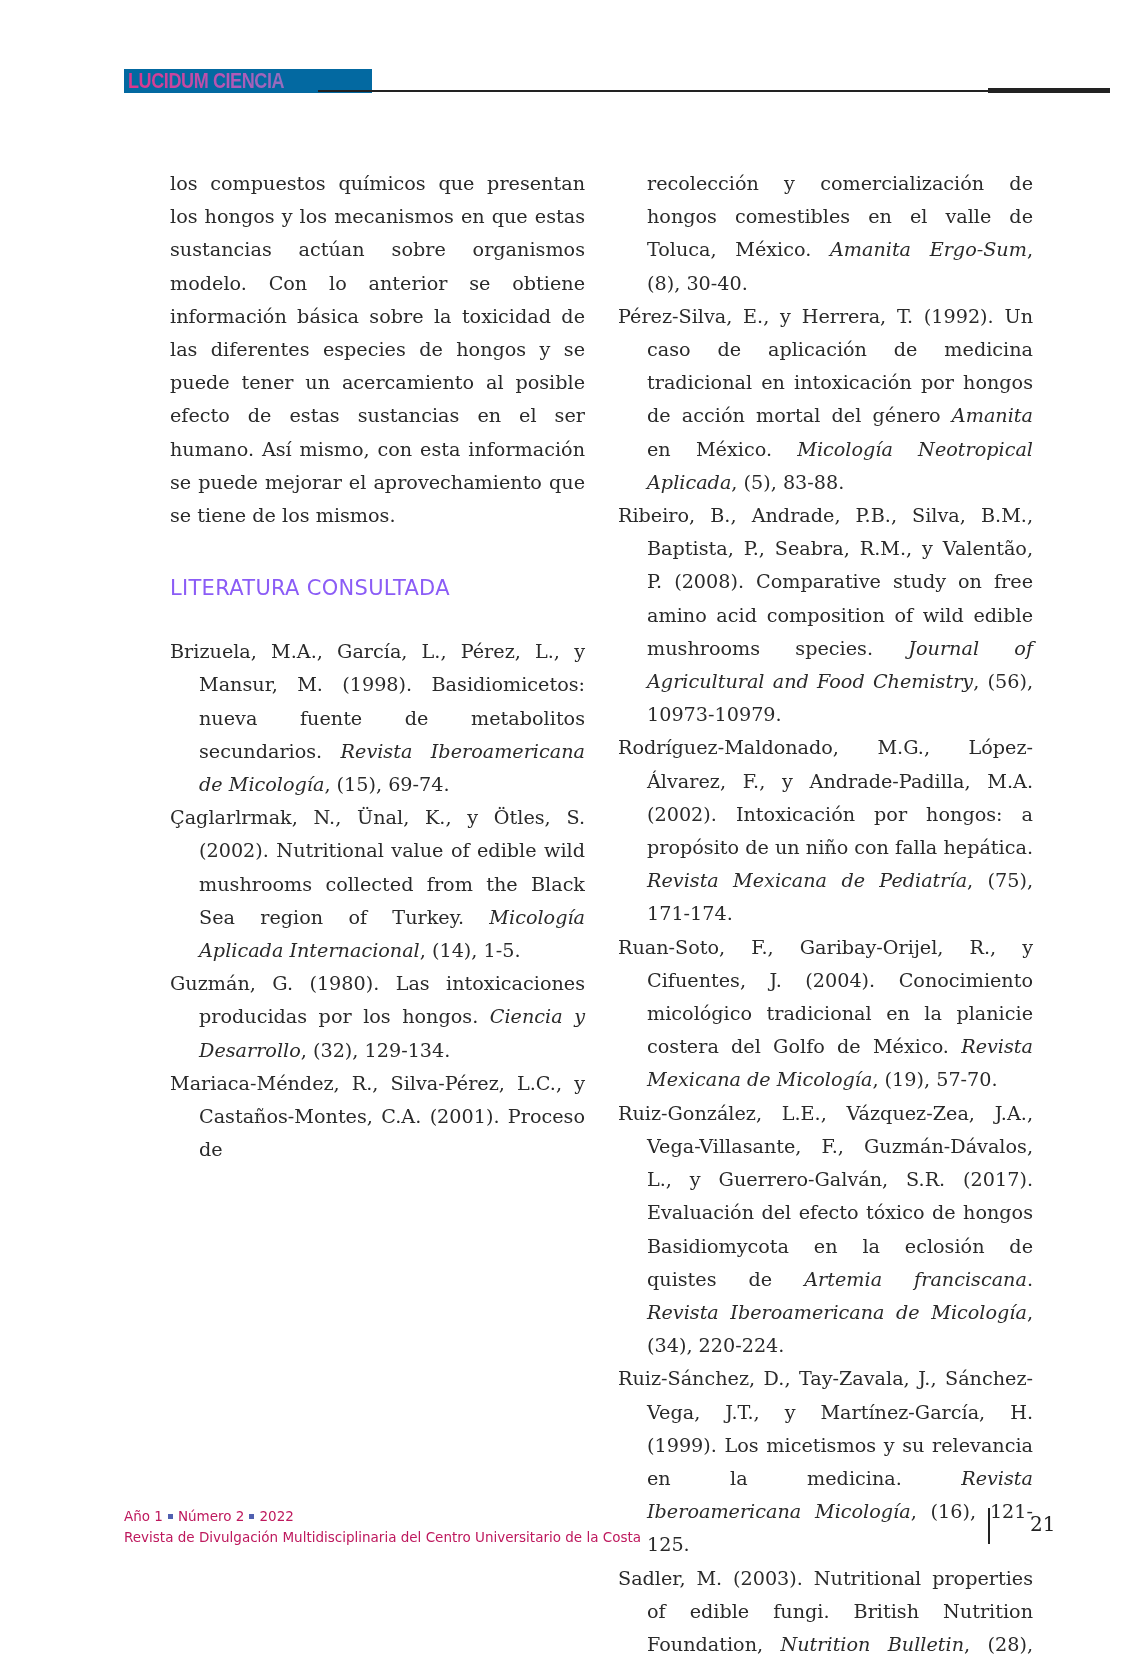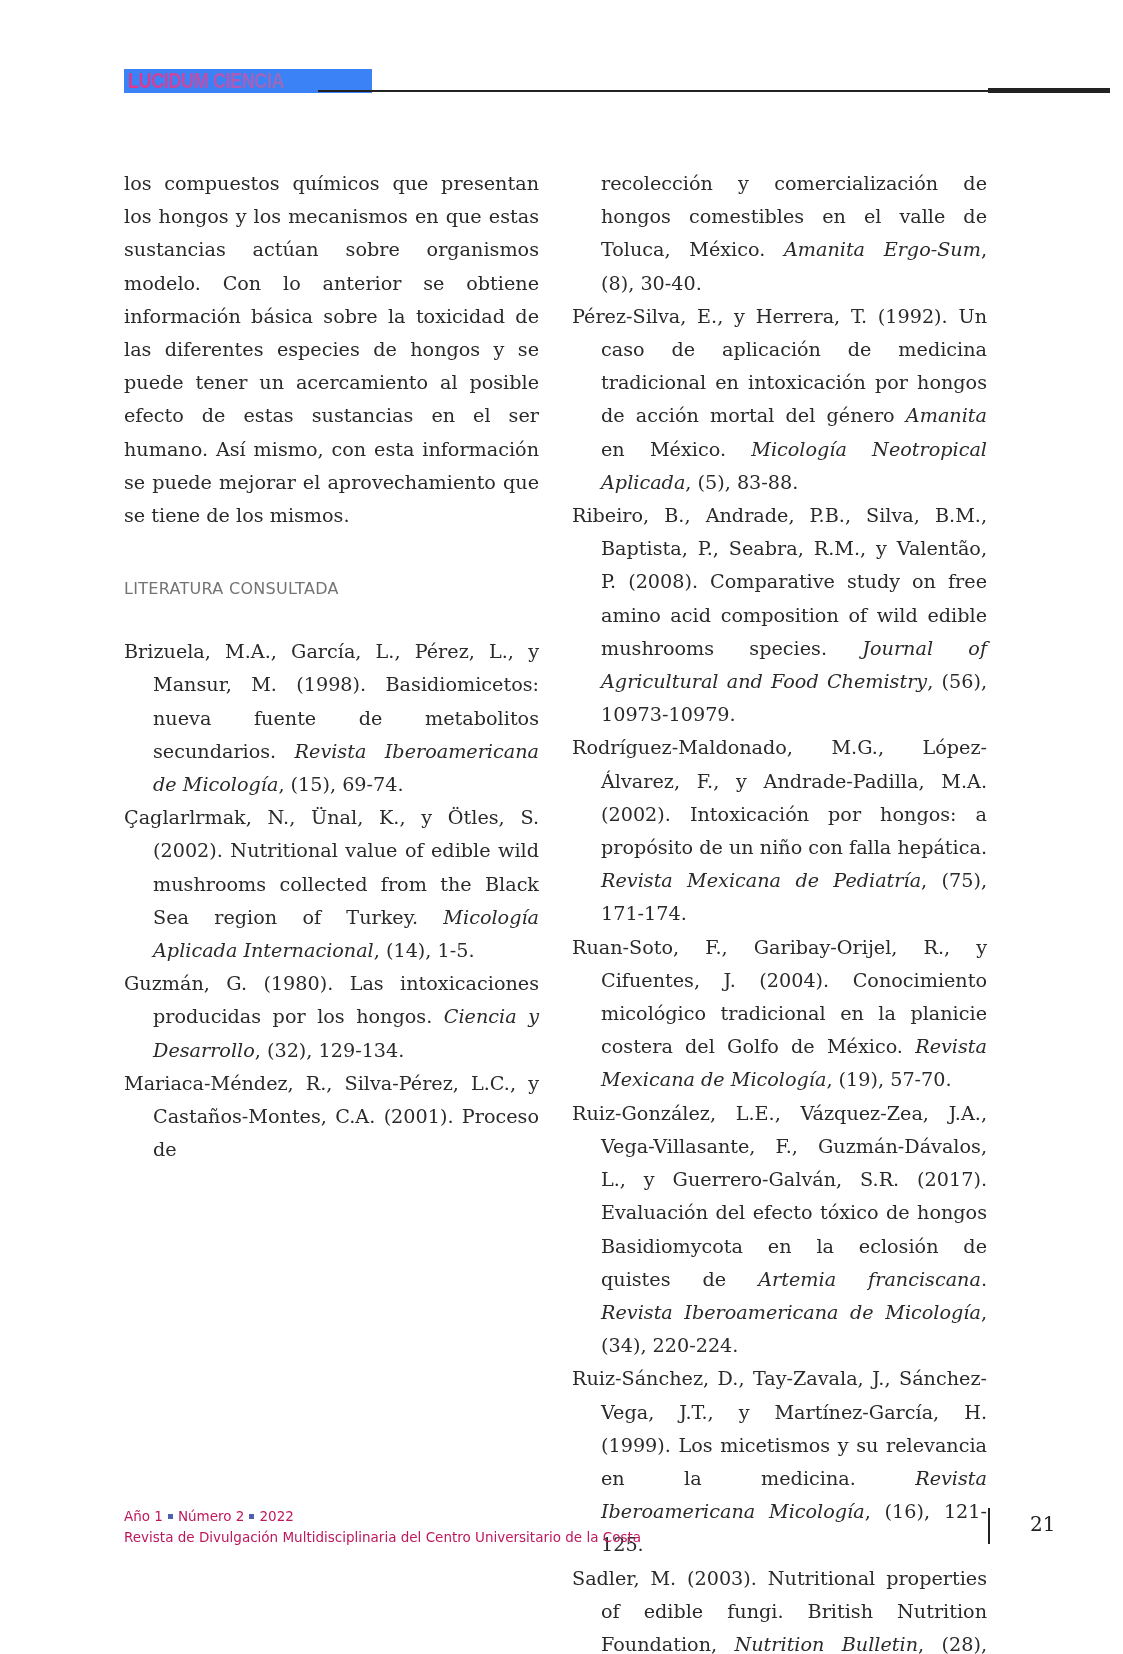--- a/index.html
+++ b/index.html
@@ -1,36 +1,36 @@
 <!DOCTYPE html>
 <html><head>
 <meta charset="utf-8">
 <style>
   html, body { margin: 0; padding: 0; background: #ffffff; }
   body { width: 1123px; height: 1654px; position: relative; overflow: hidden; color: #2a2a2a; }
   .header-brand {
     position: absolute; left: 124px; top: 69px; height: 24px; padding: 0 4px;
-    background: #3b82f6; display: flex; align-items: center;
+    background: #0369a1; display: flex; align-items: center;
   }
   .brand-text {
     font-family: "Liberation Sans", sans-serif; font-weight: bold; font-size: 22px;
     letter-spacing: -0.5px; transform: scaleX(0.82); transform-origin: left center;
     background: linear-gradient(90deg, #e0358a 0%, #b05ab8 55%, #7d7ec4 100%);
     -webkit-background-clip: text; background-clip: text; color: transparent; white-space: nowrap;
     line-height: 24px; display: inline-block; width: 240px;
   }
   .header-rule { position: absolute; left: 318px; top: 90px; width: 670px; height: 2px; background: #222; }
   .header-bar { position: absolute; left: 988px; top: 88px; width: 122px; height: 5px; background: #222; }
 
-  .col { position: absolute; top: 167px; font-family: "DejaVu Serif", "Liberation Serif", serif; font-size: 19.2px; line-height: 33.2px; }
+  .col { position: absolute; top: 167px; font-family: "DejaVu Serif", "Liberation Serif", serif; font-size: 19.2px; line-height: 33.2px; margin-left: 46px; }
   .col.left { left: 124px; width: 415px; }
   .col.right { left: 572px; width: 415px; }
   .para { text-align: justify; margin: 0; hyphens: manual; }
   .section-title {
-    font-family: "DejaVu Sans", sans-serif; color: #737373; font-size: 16px; letter-spacing: 0.3px;
+    font-family: "DejaVu Sans", sans-serif; color: #8b5cf6; font-size: 21px; letter-spacing: 0.3px;
     margin: 40px 0 30px 0; line-height: 33px;
   }
   .ref { text-align: justify; padding-left: 29px; text-indent: -29px; margin: 0; }
   .ref i { font-style: italic; }
 
   .footer { position: absolute; left: 124px; top: 1506px; font-family: "DejaVu Sans", sans-serif; color: #be185d; font-size: 13.5px; line-height: 21px; }
   .dot { display: inline-block; width: 5px; height: 5px; background: #5060b0; margin: 0 5px; vertical-align: middle; position: relative; top: -1px; }
   .page-divider { position: absolute; left: 988px; top: 1508px; width: 2px; height: 36px; background: #222; }
   .page-number { position: absolute; left: 1030px; top: 1512px; font-family: "DejaVu Serif", serif; font-size: 20px; color: #222; }
 </style>

